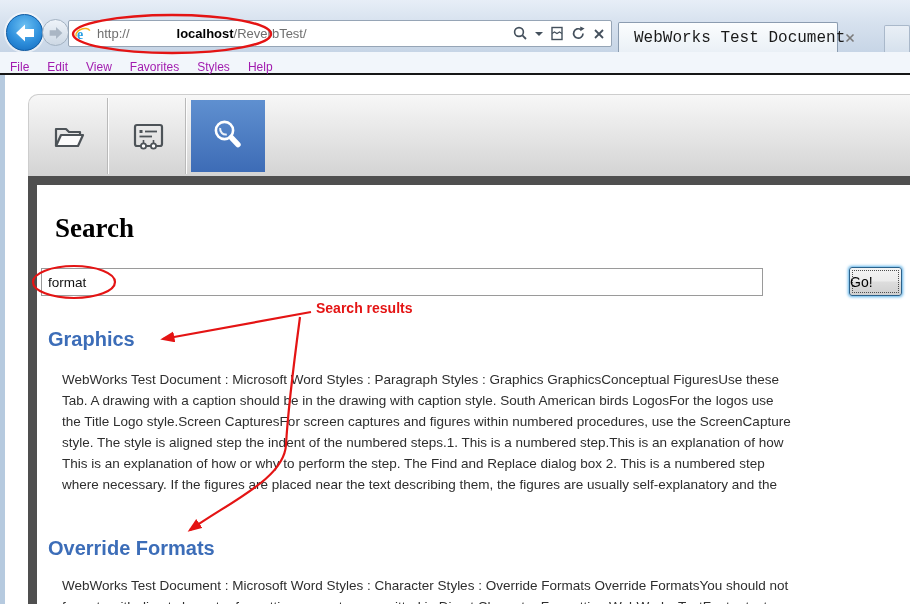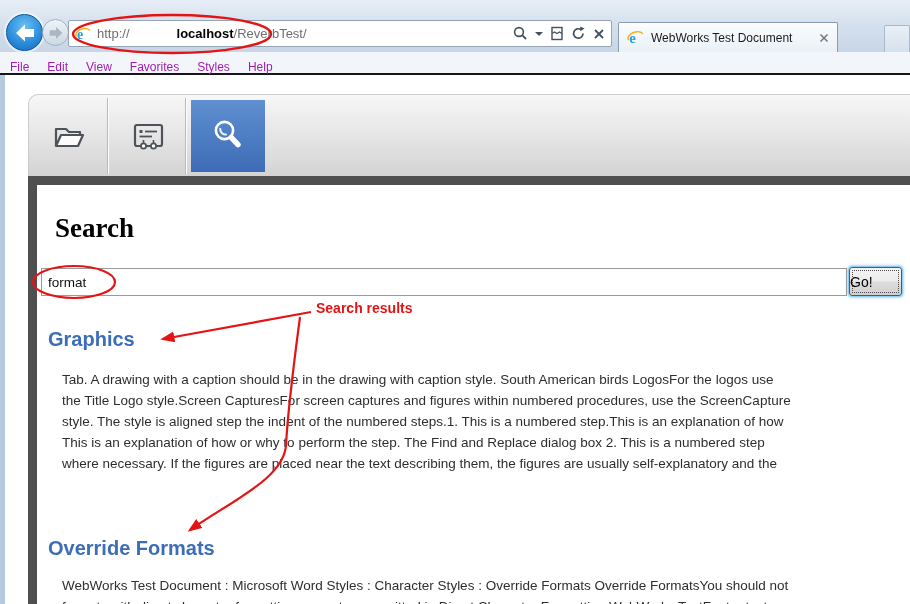--- a/index.html
+++ b/index.html
@@ -20,21 +20,21 @@
         border:1px solid #96a5b6;border-radius:2px;display:flex;align-items:center;
         padding:0 6px;box-sizing:border-box;}
   .addr .url{font-size:13px;color:#6f6f6f;margin-left:6px;white-space:nowrap;}
   .addr .url b{color:#000;font-weight:bold;margin-left:47px;}
   .addr-icons{margin-left:auto;display:flex;align-items:center;gap:7px;}
   .caret-down{width:0;height:0;border-left:4px solid transparent;border-right:4px solid transparent;
               border-top:4px solid #44505c;}
   .tab{position:absolute;left:618px;top:22px;width:220px;height:30px;box-sizing:border-box;
        background:linear-gradient(#fbfdfe,#eaf0f6);border:1px solid #8b9cb0;border-bottom:none;
        border-radius:2px 2px 0 0;display:flex;align-items:center;padding:0 8px;}
-  .tab-title{font-size:12px;color:#1a1a1a;margin-left:7px;white-space:nowrap;}
+  .tab-title{font-size:16px;color:#1a1a1a;margin-left:7px;white-space:nowrap;font-family:Liberation Mono, monospace;}
   .tab-close{margin-left:auto;display:flex;align-items:center;}
   .newtab{position:absolute;left:884px;top:25px;width:26px;height:27px;box-sizing:border-box;
           background:linear-gradient(#e9eff6,#d6e1ed);border:1px solid #a9b8ca;border-bottom:none;
           border-radius:2px 2px 0 0;}
 
   
   .menubar{position:absolute;left:0;top:52px;width:910px;height:21px;background:#f2f6fb;
            border-bottom:2px solid #161616;display:flex;align-items:center;padding-left:1px;
            box-sizing:content-box;}
   .menu-item{font-size:12px;color:#a21caf;padding:0 9px;line-height:21px;margin-top:9px;}
@@ -52,21 +52,21 @@
                  background:linear-gradient(#5f90d0,#3d6cb6);
                  display:flex;align-items:center;justify-content:center;}
 
   
   .frame-top{position:absolute;left:28px;top:176px;width:882px;height:9px;background:#4f4f4f;}
   .frame-left{position:absolute;left:28px;top:176px;width:9px;height:428px;background:#4f4f4f;}
   .content{position:absolute;left:37px;top:185px;width:873px;height:419px;background:#fff;}
 
   .h-search{position:absolute;left:10px;top:20px;margin:8px;font-family:"Liberation Serif",serif;
             font-weight:bold;font-size:27px;color:#000;}
-  .search-input{position:absolute;left:4px;top:83px;width:806px;height:26px;box-sizing:border-box;
+  .search-input{position:absolute;left:4px;top:83px;width:722px;height:26px;box-sizing:border-box;
                 border:1px solid #9a9a9a;font-family:"Liberation Sans",sans-serif;
                 font-size:13.5px;color:#111;padding:13px 6px;}
   .go-btn{position:absolute;left:812px;top:82px;width:53px;height:29px;box-sizing:border-box;
           background:linear-gradient(#f4f4f4,#ececec 48%,#dddddd 52%,#cfcfcf);
           border:1px solid #2c628b;border-radius:3px;box-shadow:0 0 3px 1px #5ab0e8;
           display:flex;align-items:center;justify-content:flex-start;cursor:default;}
   .go-inner{position:absolute;inset:2px;border:1px dotted #4d4d4d;border-radius:1px;}
   .go-label{font-size:14px;color:#000;}
 
   .result-title{position:absolute;left:11px;margin:0;font-size:20px;font-weight:bold;color:#3c6db8;}
@@ -190,20 +190,21 @@
     <h1 class="h-search">Search</h1>
 
     <input class="search-input" type="text" value="format" style="">
     <div class="go-btn">
       <span class="go-inner"></span>
       <span class="go-label">Go!</span>
     </div>
 
     <h2 class="result-title rt-graphics">Graphics</h2>
     <div class="para para1">
+      <div class="line">WebWorks Test Document : Microsoft Word Styles : Paragraph Styles : Graphics GraphicsConceptual FiguresUse these</div>
       <div class="line">Tab.  A drawing with a caption should be in the drawing with caption style.  South American birds LogosFor the logos use</div>
       <div class="line">the Title Logo style.Screen CapturesFor screen captures and figures within numbered procedures, use the ScreenCapture</div>
       <div class="line">style. The style is aligned step the indent of the numbered steps.1. This is a numbered step.This is an explanation of how</div>
       <div class="line">This is an explanation of how or why to perform the step.  The Find and Replace dialog box 2. This is a numbered step</div>
       <div class="line">where necessary. If the figures are placed near the text describing them, the figures are usually self-explanatory and the</div>
     </div>
 
     <h2 class="result-title rt-override">Override Formats</h2>
     <div class="para para2">
       <div class="line">WebWorks Test Document : Microsoft Word Styles : Character Styles : Override Formats Override FormatsYou should not</div>

